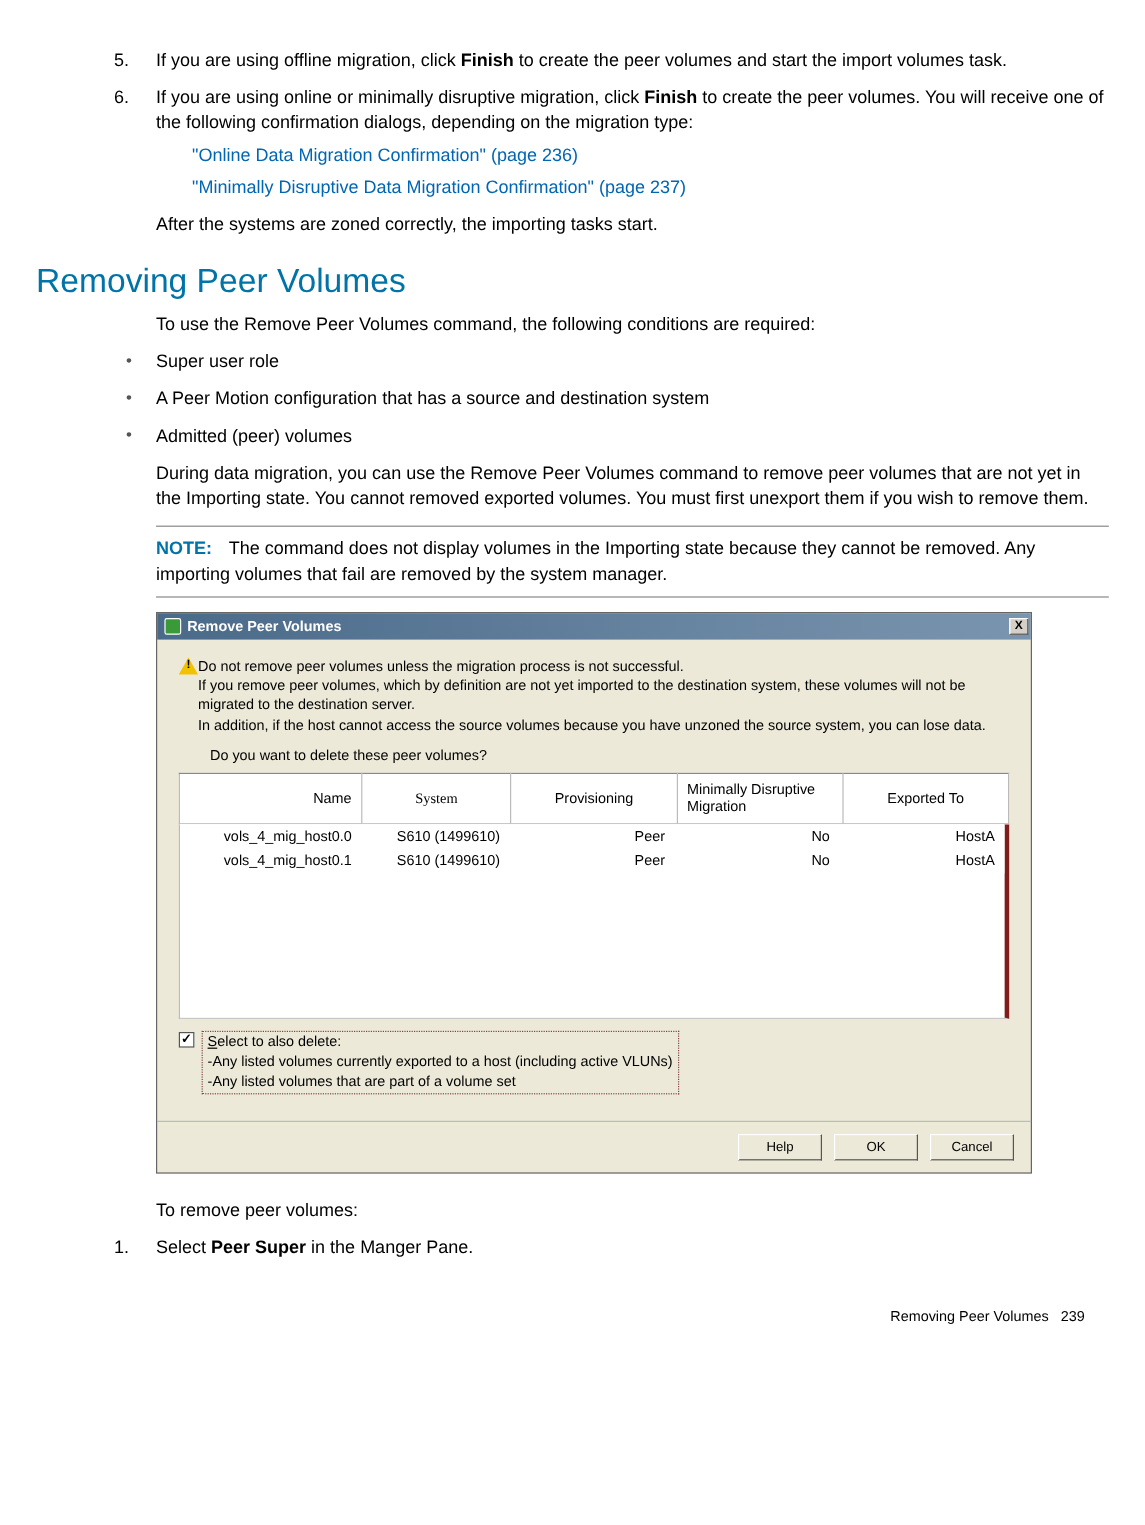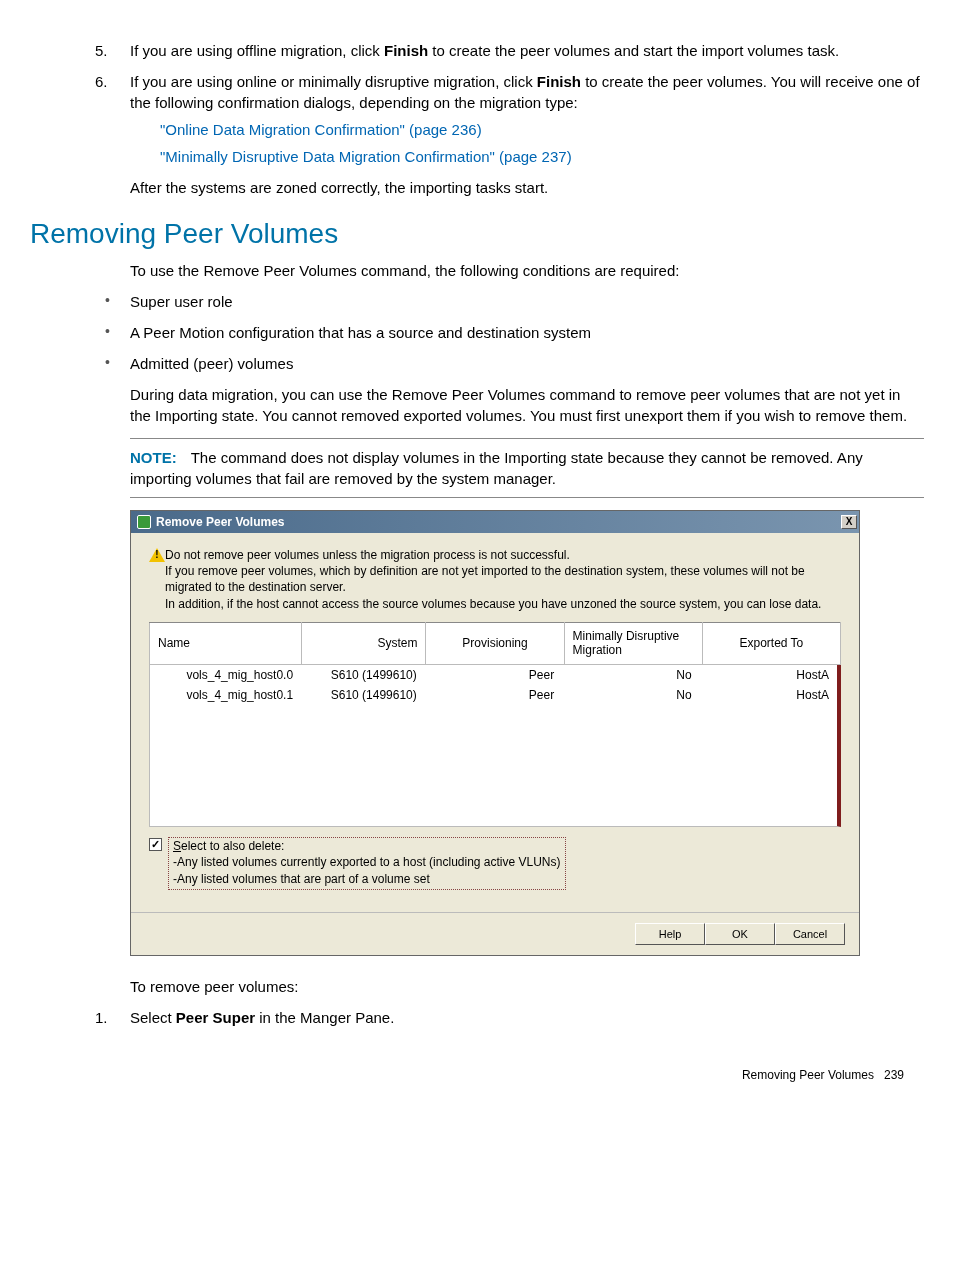--- a/index.html
+++ b/index.html
@@ -135,22 +135,22 @@
       border: 1px solid #bbb;
       border-top-color: #888;
       font-weight: normal;
       text-align: left;
       padding: 6px 8px;
       background: #fff;
       line-height: 1.2;
       vertical-align: middle;
       height: 34px;
     }
-    table.vol-table th:nth-child(1) { width: 22%; text-align: left; }
-    table.vol-table th:nth-child(2) { width: 18%; text-align: right; }
+    table.vol-table th:nth-child(1) { width: 22%; text-align: right; }
+    table.vol-table th:nth-child(2) { width: 18%; text-align: center; font-family: Liberation Serif, serif; }
     table.vol-table th:nth-child(3) { width: 20%; text-align: center; }
     table.vol-table th:nth-child(4) { width: 20%; }
     table.vol-table th:nth-child(5) { width: 20%; text-align: center; }
     table.vol-table td {
       padding: 2px 8px;
       background: #fff;
       line-height: 1.4;
     }
     .table-body-wrap {
       background: #fff;
@@ -184,20 +184,21 @@
       padding: 0 4px 2px 4px;
       line-height: 1.35;
     }
     .underline-first { text-decoration: underline; }
     .btn-row {
       border-top: 1px solid #bbb;
       margin-top: 10px;
       padding: 10px 14px;
       display: flex;
       justify-content: flex-end;
+      gap: 10px;
     }
     .btn {
       width: 70px;
       height: 22px;
       background: #ece9d8;
       border: 1px solid #555;
       border-top-color: #fff;
       border-left-color: #fff;
       font-family: Tahoma, sans-serif;
       font-size: 11px;
@@ -256,20 +257,21 @@
     </div>
     <div class="dialog-body">
       <div class="warn-row">
         <div class="warn-icon"></div>
         <div class="warn-text">
           <p>Do not remove peer volumes unless the migration process is not successful.</p>
           <p>If you remove peer volumes, which by definition are not yet imported to the destination system, these volumes will not be migrated to the destination server.</p>
           <p>In addition, if the host cannot access the source volumes because you have unzoned the source system, you can lose data.</p>
         </div>
       </div>
+      <div class="question">Do you want to delete these peer volumes?</div>
 
       <table class="vol-table">
         <thead>
           <tr>
             <th>Name</th>
             <th>System</th>
             <th>Provisioning</th>
             <th>Minimally Disruptive Migration</th>
             <th>Exported To</th>
           </tr>

